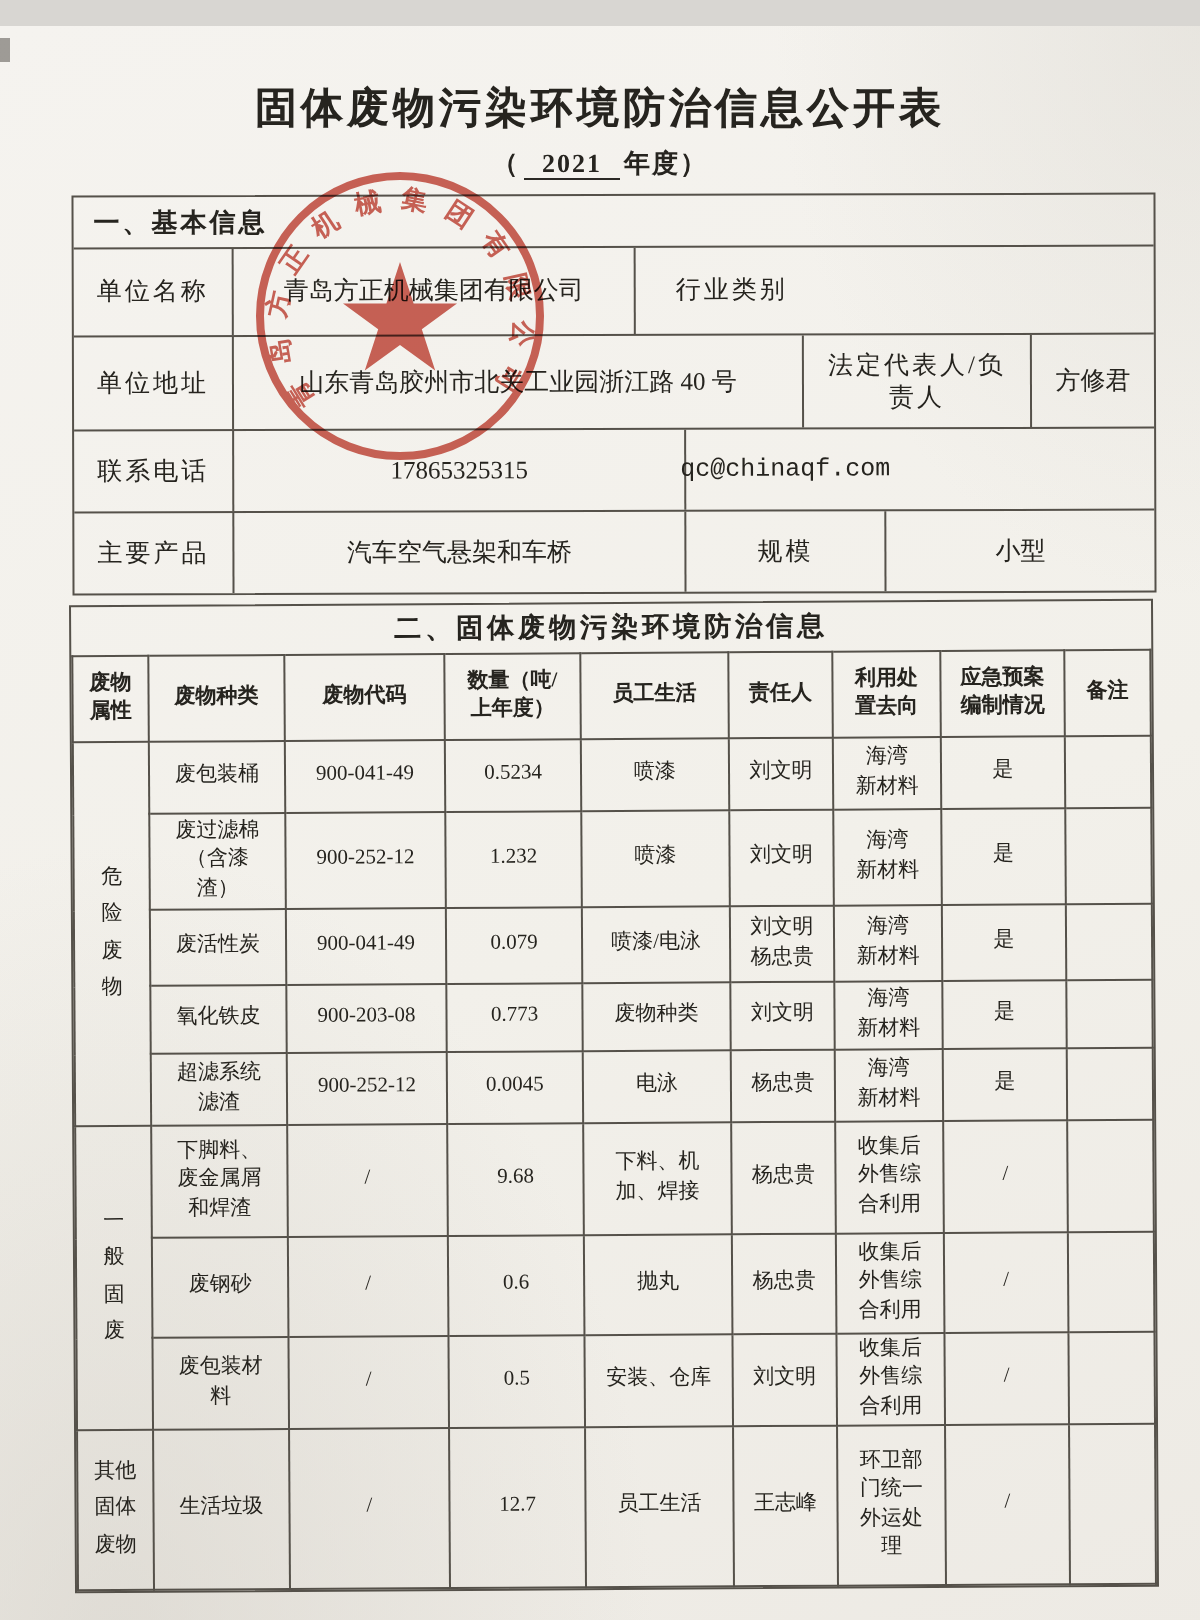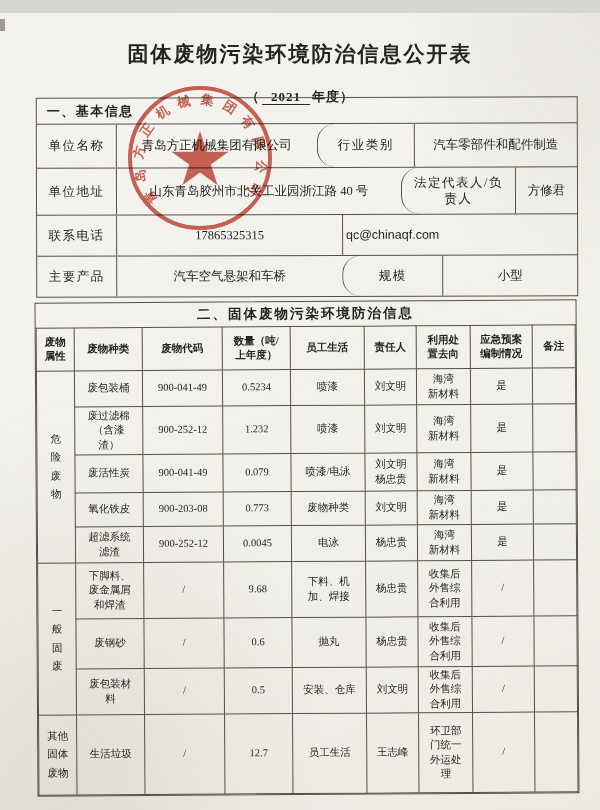--- a/index.html
+++ b/index.html
@@ -6,35 +6,35 @@
   .sheet{
     position:relative;width:600px;height:810px;overflow:hidden;
     background:
       radial-gradient(ellipse at 10% 100%, rgba(210,206,198,.55) 0%, rgba(210,206,198,0) 35%),
       radial-gradient(ellipse at 100% 0%, rgba(220,217,210,.5) 0%, rgba(220,217,210,0) 25%),
       linear-gradient(160deg,#f5f3ef 0%,#f2f0ea 55%,#edeae4 100%);
     font-family:"Liberation Serif","DejaVu Serif",serif;color:#26241f;margin-top:13px;
   }
   .scan-mark{position:absolute;left:0;top:6px;width:5px;height:12px;background:#55524c;opacity:.55;}
   .title{position:absolute;top:27px;width:100%;text-align:center;font-size:21px;font-weight:bold;letter-spacing:2px;}
-  .subtitle{position:absolute;top:75px;width:100%;text-align:center;font-size:13px;font-weight:bold;letter-spacing:1px;}
+  .subtitle{position:absolute;top:60px;width:100%;text-align:center;font-size:13px;font-weight:bold;letter-spacing:1px;}
   .subtitle .year{border-bottom:1.5px solid #2b2925;padding:0 9px;margin:0 2px;}
 
   
   .t1{position:absolute;left:36px;top:84px;width:540px;border:1.5px solid #55514a;transform:rotate(-0.15deg);background:transparent;}
   .t1-title{height:25px;display:flex;align-items:center;padding-left:10px;font-weight:bold;font-size:13px;letter-spacing:1.5px;}
   .t1row{display:grid;border-top:1px solid #55514a;}
   .t1row>div{display:flex;align-items:center;justify-content:center;text-align:center;padding:2px 3px;font-size:12.5px;line-height:1.3;}
   .t1row>div+div{border-left:1px solid #55514a;}
   .r1{grid-template-columns:79px 201px 97px 1fr;height:43px;}
   .r2{grid-template-columns:79px 285px 114px 1fr;height:46px;}
   .r3{grid-template-columns:79px 226px 100px 1fr;height:40px;}
   .r4{grid-template-columns:79px 226px 100px 1fr;height:40px;}
-  .lbl{letter-spacing:1.5px;font-size:12px;border-radius:18px;}
-  .mono{font-family:Liberation Sans, sans-serif;font-size:11.5px;letter-spacing:0;}
+  .lbl{letter-spacing:1.5px;font-size:12px;}
+  .mono{font-family:Liberation Mono, monospace;font-size:11.5px;letter-spacing:0;}
 
   
   .t2{position:absolute;left:36px;top:288px;width:540px;border:1.5px solid #55514a;transform:rotate(-0.35deg);}
   .t2-title{height:24px;display:flex;align-items:center;justify-content:center;font-weight:bold;font-size:13.5px;letter-spacing:2px;}
   table.wt{border-collapse:collapse;width:100%;table-layout:fixed;}
   .wt th,.wt td{border:1px solid #55514a;text-align:center;vertical-align:middle;white-space:pre-line;font-size:10.5px;padding:1px 2px;line-height:1.35;overflow:hidden;}
   .wt th{font-weight:bold;height:40px;}
   .wt td.cat{line-height:1.75;}
   .c0{width:38px;}.c1{width:68px;}.c2{width:80px;}.c3{width:68px;}.c4{width:74px;}
   .c5{width:52px;}.c6{width:54px;}.c7{width:62px;}.c8{width:auto;}
@@ -52,21 +52,20 @@
   <div class="title">固体废物污染环境防治信息公开表</div>
 
   <div class="subtitle"><span>（</span><span class="year">2021</span><span>年度）</span></div>
 
   <div class="t1">
     <div class="t1-title">一、基本信息</div>
     <div class="t1row r1">
       <div class="lbl">单位名称</div>
       <div class="val">青岛方正机械集团有限公司</div>
       <div class="lbl">行业类别</div>
-      <div class="val">汽车零部件和配件制造</div>
     </div>
     <div class="t1row r2">
       <div class="lbl">单位地址</div>
       <div class="val">山东青岛胶州市北关工业园浙江路 40 号</div>
       <div class="lbl" style="white-space:pre-line;">法定代表人/负
 责人</div>
       <div class="val">方修君</div>
     </div>
     <div class="t1row r3">
       <div class="lbl">联系电话</div>

